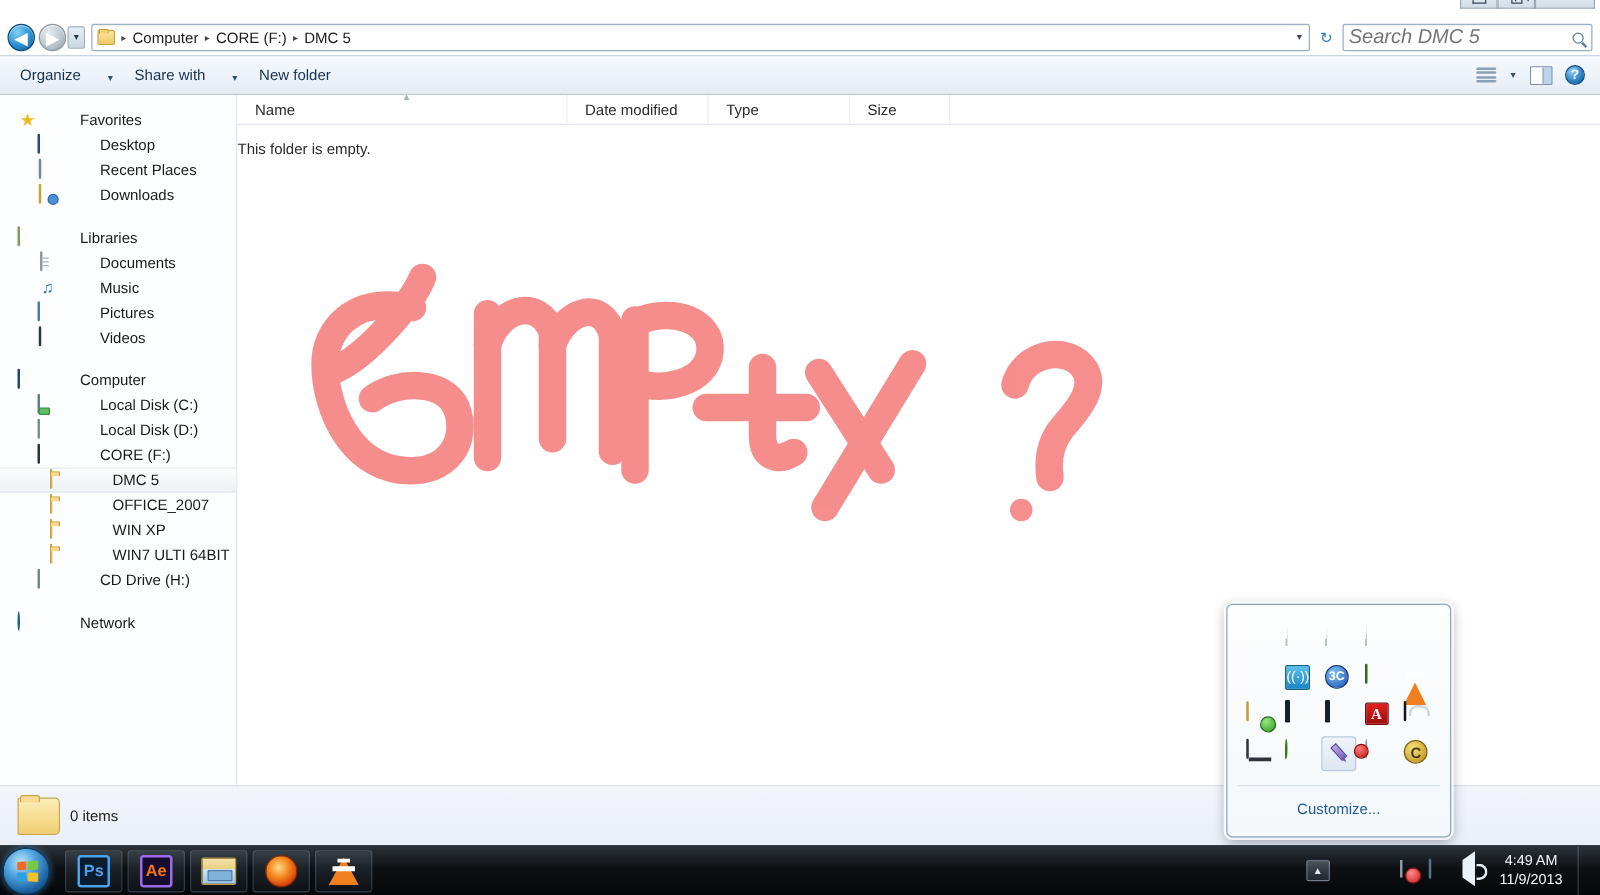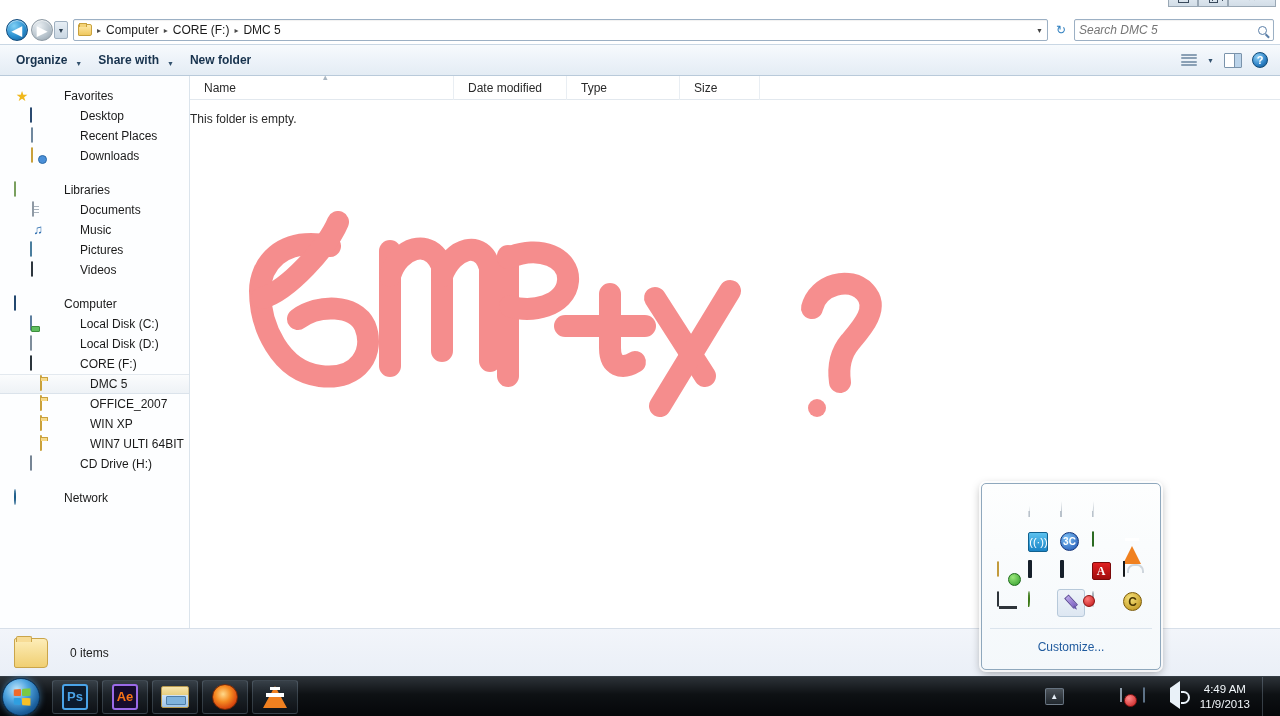--- a/index.html
+++ b/index.html
@@ -111,21 +111,21 @@
     display: flex; align-items: center; justify-content: center;
     font-size: 12px; color: #2f7fbf;
   }
   #searchbox {
     width: 200px; height: 22px; margin-left: 3px; flex: none;
     background: #fff; border: 1px solid #9cb0c4; border-radius: 2px;
     display: flex; align-items: center; padding: 0 4px;
     box-shadow: inset 0 1px 1px rgba(0,0,0,.06);
   }
   #search-input {
-    flex: 1; border: none; outline: none; font-size: 12px;
+    flex: 1; border: none; outline: none; font-size: 16px;
     font-style: italic; color: #7b7b7b;
     font-family: "Liberation Sans", sans-serif;
     background: transparent; min-width: 0;
   }
   .mag {
     width: 9px; height: 9px; border: 1.6px solid #5b7fa8; border-radius: 50%;
     position: relative; flex: none; margin-right: 2px;
   }
   .mag:after {
     content:""; position:absolute; right:-4px; bottom:-3px;
@@ -134,21 +134,21 @@
 
   
   #toolbar {
     position: absolute; left: 0; top: 44px; width: 1280px; height: 32px;
     background: linear-gradient(180deg, #f7fafd 0%, #edf3f9 50%, #e4ecf4 100%);
     border-top: 1px solid #c9d7e4; border-bottom: 1px solid #b9cada;
     display: flex; align-items: center; padding: 0 8px;
   }
   .tbitem {
     font-size: 12px; color: #17324d; padding: 4px 8px; white-space: nowrap;
-    display: flex; align-items: flex-end; gap: 8px; font-weight: bold;
+    display: flex; align-items: flex-end; gap: 20px;
   }
   .tb-caret { font-size: 7px; color: #33526e; }
   #tb-right { margin-left: auto; display: flex; align-items: center; gap: 10px; padding-right: 4px; }
   .viewicon { width: 16px; height: 13px; display: flex; flex-direction: column; justify-content: space-between; }
   .viewicon i { display: block; height: 2px; background: #8aa0b5; width: 100%; border-radius: 1px; }
   .panebtn { width: 18px; height: 15px; border: 1px solid #7a93ab; border-radius: 1px; display: flex; background: #fff; }
   .panebtn i { display:block; height: 100%; }
   .panebtn i:first-child { width: 60%; background: #fff; border-right: 1px solid #7a93ab; }
   .panebtn i:last-child { width: 40%; background: #bcd4ea; }
   .helpbtn {
@@ -238,21 +238,21 @@
   #status-folder {
     width: 34px; height: 30px; margin-left: 14px; flex: none;
     background: linear-gradient(180deg,#fdedb8,#f0cf72);
     border: 1px solid #caa54a; border-radius: 2px 4px 4px 2px;
     position: relative;
   }
   #status-folder:before {
     content:""; position:absolute; left:1px; top:-3px; width:14px; height:5px;
     background:#f7dc96; border:1px solid #caa54a; border-bottom:none; border-radius:2px 2px 0 0;
   }
-  #status-text { margin-left: 22px; font-size: 12px; color: #202020; }
+  #status-text { margin-left: 8px; font-size: 12px; color: #202020; }
 
   
   #taskbar {
     position: absolute; left: 0; top: 676px; width: 1280px; height: 40px;
     background: linear-gradient(180deg, rgba(46,52,58,.96) 0%, rgba(14,17,20,.98) 45%, rgba(5,7,9,1) 100%);
     display: flex; align-items: center;
     border-top: 1px solid rgba(140,160,180,.35);
   }
   #startorb {
     width: 38px; height: 38px; margin-left: 2px; flex: none; border-radius: 50%;

